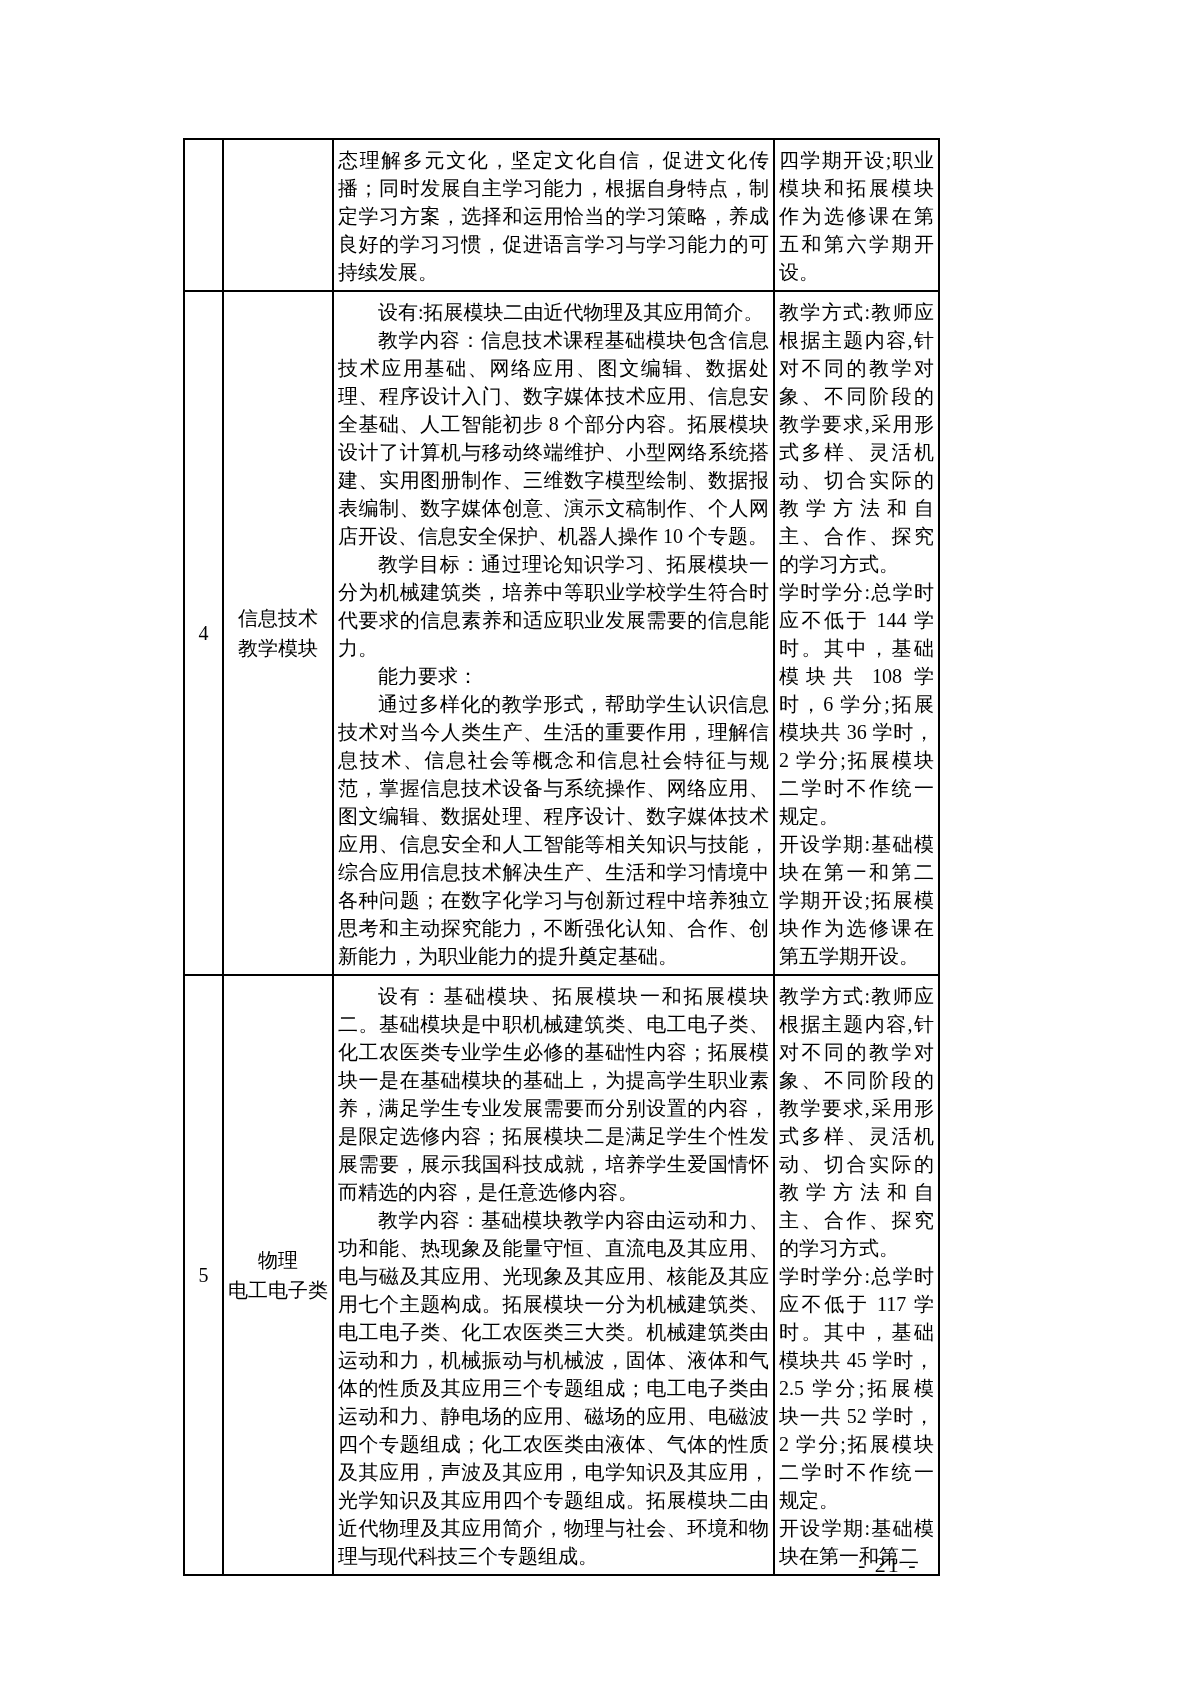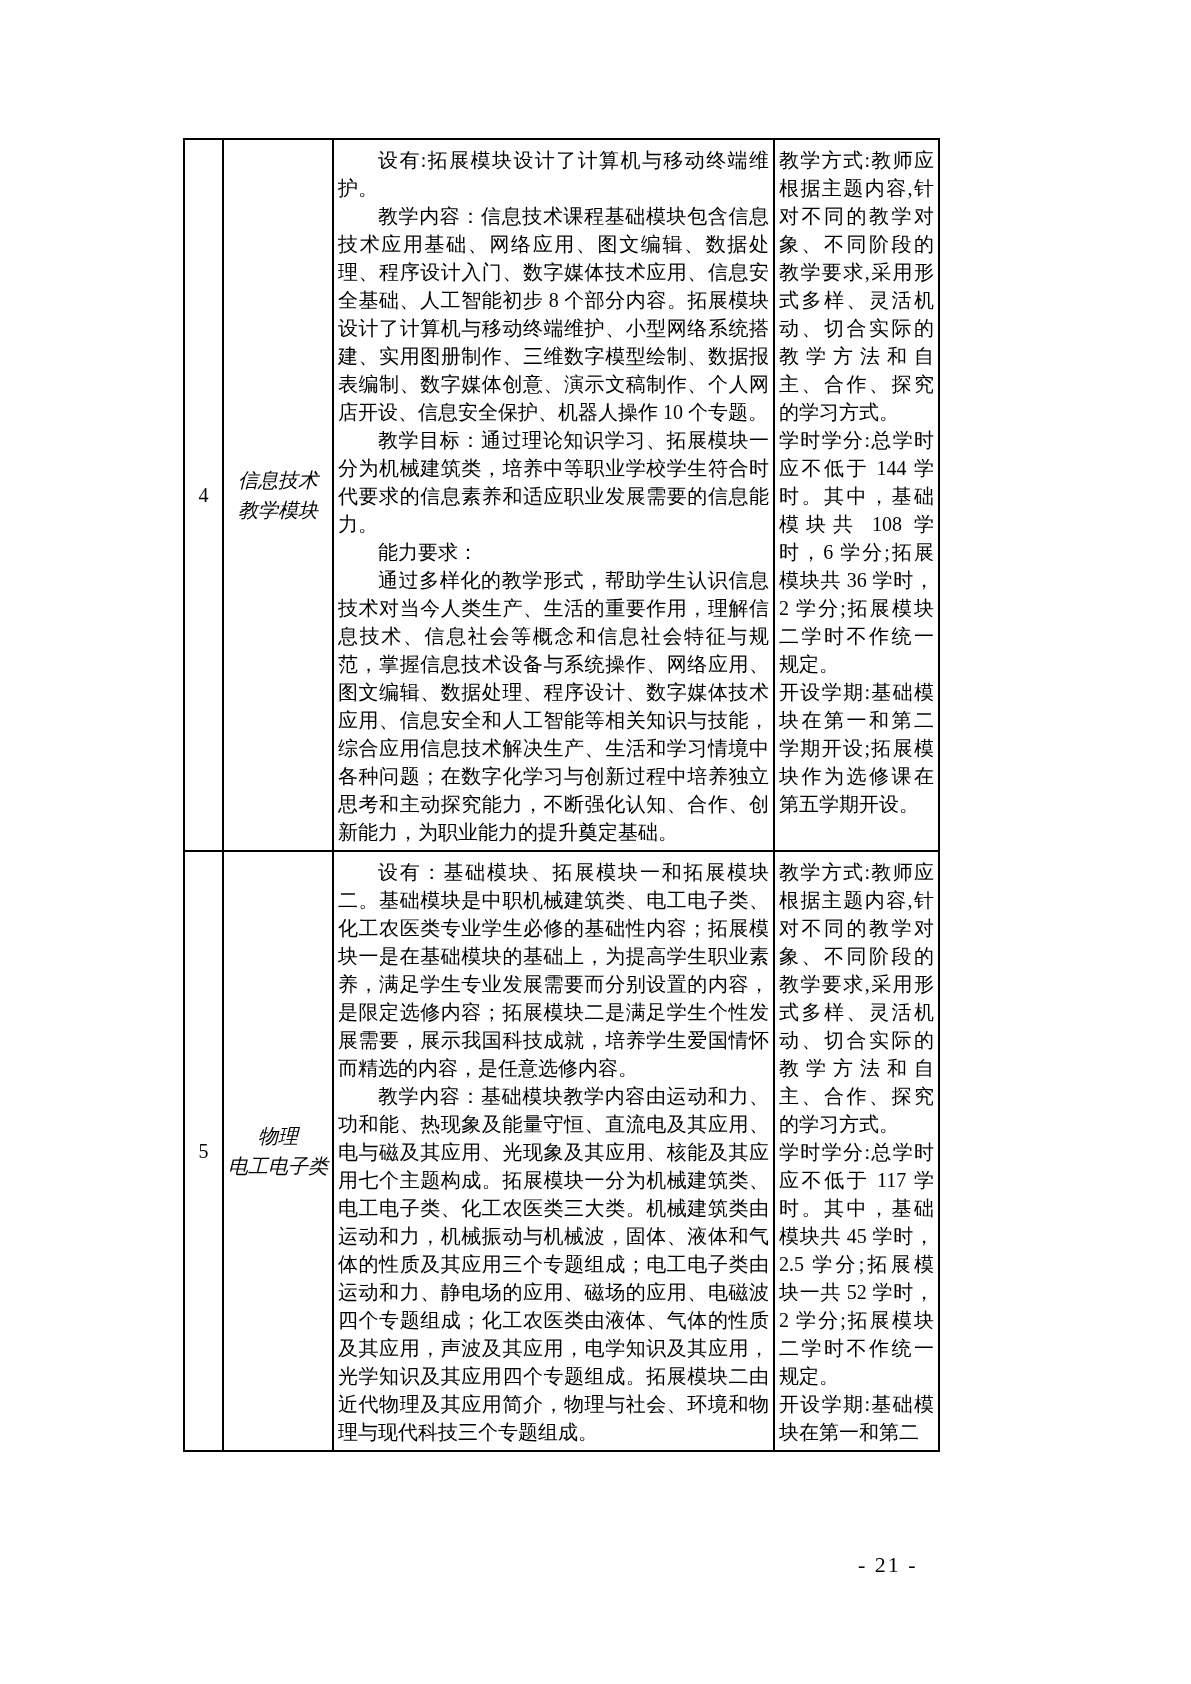--- a/index.html
+++ b/index.html
@@ -19,21 +19,21 @@
     border-collapse:collapse;
     table-layout:fixed;
   }
   .doc-table td{
     border:2px solid #000;
     padding:0;
     overflow:hidden;
     vertical-align:top;
   }
   .c-num{width:39px;text-align:center;vertical-align:middle !important;}
-  .c-mod{width:110px;text-align:center;vertical-align:middle !important;font-style:italic;}
+  .c-mod{width:110px;text-align:center;vertical-align:middle !important;}
   .c-main{width:441px;}
   .c-side{width:165px;}
   .cell-inner{
     padding:6px 4px 4px 4px;
     font-size:20px;
     line-height:28px;
     text-align:justify;
   }
   .c-num .cell-inner,.c-mod .cell-inner{
     padding:0;
@@ -60,34 +60,52 @@
 
   <table class="doc-table">
     <colgroup>
       <col style="width:39px">
       <col style="width:110px">
       <col style="width:441px">
       <col style="width:165px">
     </colgroup>
 
     <tbody>
+        <tr style="height:135px;">
+      <td class="c-num">
+        <div class="cell-inner"></div>
+      </td>
+      <td class="c-mod">
+        <div class="cell-inner"></div>
+      </td>
+      <td class="c-main">
+        <div class="cell-inner">
+          <p class="para">态理解多元文化，坚定文化自信，促进文化传播；同时发展自主学习能力，根据自身特点，制定学习方案，选择和运用恰当的学习策略，养成良好的学习习惯，促进语言学习与学习能力的可持续发展。</p>
+        </div>
+      </td>
+      <td class="c-side">
+        <div class="cell-inner">
+          <p class="para">四学期开设;职业模块和拓展模块作为选修课在第五和第六学期开设。</p>
+        </div>
+      </td>
+    </tr>
 
     <tr style="height:670px;">
       <td class="c-num">
         <div class="cell-inner">4</div>
       </td>
       <td class="c-mod">
         <div class="cell-inner">
           <div>信息技术</div>
           <div>教学模块</div>
         </div>
       </td>
       <td class="c-main">
         <div class="cell-inner">
-          <p class="para indent">设有:拓展模块设计了计算机与移动终端维护。</p>
+          <p class="para indent">设有:拓展模块二由近代物理及其应用简介。</p>
           <p class="para indent"><span class="lead">教学内容：</span><span>信息技术课程基础模块包含信息技术应用基础、网络应用、图文编辑、数据处理、程序设计入门、数字媒体技术应用、信息安全基础、人工智能初步 8 个部分内容。拓展模块设计了计算机与移动终端维护、小型网络系统搭建、实用图册制作、三维数字模型绘制、数据报表编制、数字媒体创意、演示文稿制作、个人网店开设、信息安全保护、机器人操作 10 个专题。</span></p>
           <p class="para indent"><span class="lead">教学目标：</span><span>通过理论知识学习、拓展模块一分为机械建筑类，培养中等职业学校学生符合时代要求的信息素养和适应职业发展需要的信息能力。</span></p>
           <p class="para indent"><span class="lead">能力要求：</span></p>
           <p class="para indent">通过多样化的教学形式，帮助学生认识信息技术对当今人类生产、生活的重要作用，理解信息技术、信息社会等概念和信息社会特征与规范，掌握信息技术设备与系统操作、网络应用、图文编辑、数据处理、程序设计、数字媒体技术应用、信息安全和人工智能等相关知识与技能，综合应用信息技术解决生产、生活和学习情境中各种问题；在数字化学习与创新过程中培养独立思考和主动探究能力，不断强化认知、合作、创新能力，为职业能力的提升奠定基础。</p>
         </div>
       </td>
       <td class="c-side">
         <div class="cell-inner">
           <p class="para"><span class="lead">教学方式:</span><span>教师应根据主题内容,针对不同的教学对象、不同阶段的教学要求,采用形式多样、灵活机动、切合实际的教学方法和自主、合作、探究的学习方式。</span></p>
           <p class="para"><span class="lead">学时学分:</span><span>总学时应不低于 144 学时。其中，基础模块共 108 学时，6 学分;拓展模块共 36 学时，2 学分;拓展模块二学时不作统一规定。</span></p>

